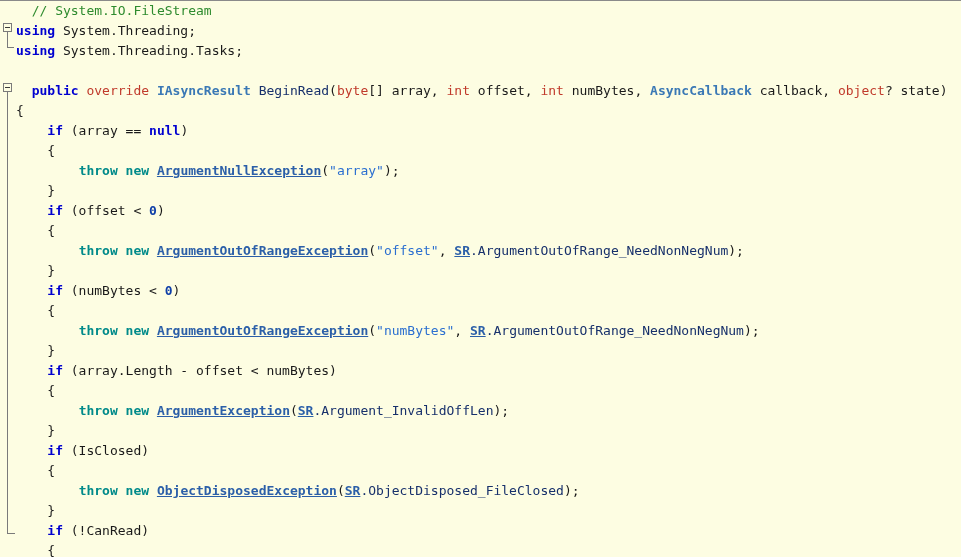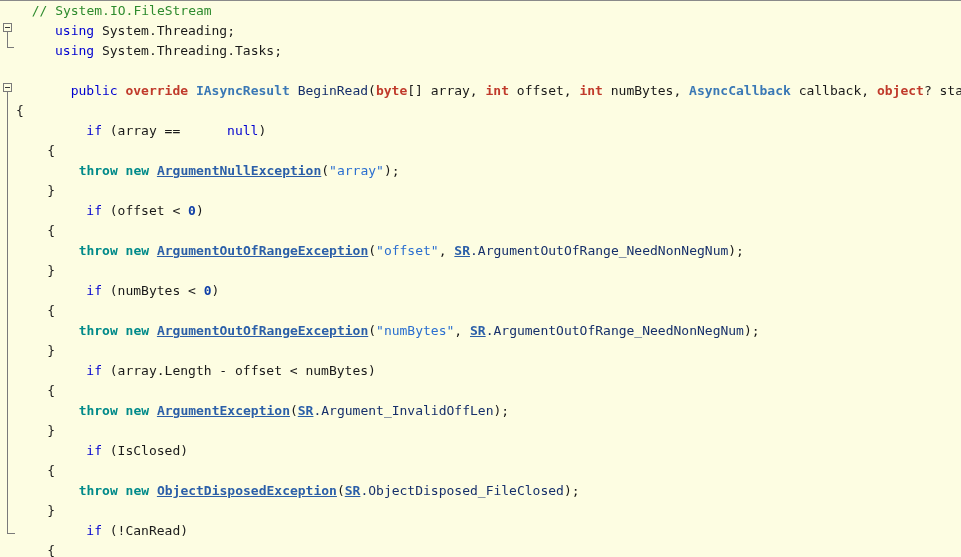--- a/index.html
+++ b/index.html
@@ -77,23 +77,23 @@
   }
   .ln {
     display: block;
     height: 20px;
     padding-left: 16px;
     white-space: pre;
   }
 
   
   .cmt  { color: #2e8b2e; }
-  .kw   { color: #0000d0; font-weight: normal; margin-left: 39px; }
+  .kw   { color: #0000d0; font-weight: bold; }
   .kwt  { color: #008a8a; font-weight: bold; }   
-  .kwr  { color: #c03a2b; font-weight: bold; }   
+  .kwr  { color: #c03a2b; font-weight: normal; }   
   .typ  { color: #3a78b5; font-weight: bold; }   
   .typ2 { color: #2b5fa8; font-weight: bold; text-decoration: underline; }   
   .str  { color: #2b6fd0; }
   .num  { color: #0f3fa8; font-weight: bold; }
   .mem  { color: #17306b; font-weight: normal; }   
   .pln  { color: #1a1a1a; }
   .brc  { color: #1a1a1a; }
 </style>
 </head>
 <body>

